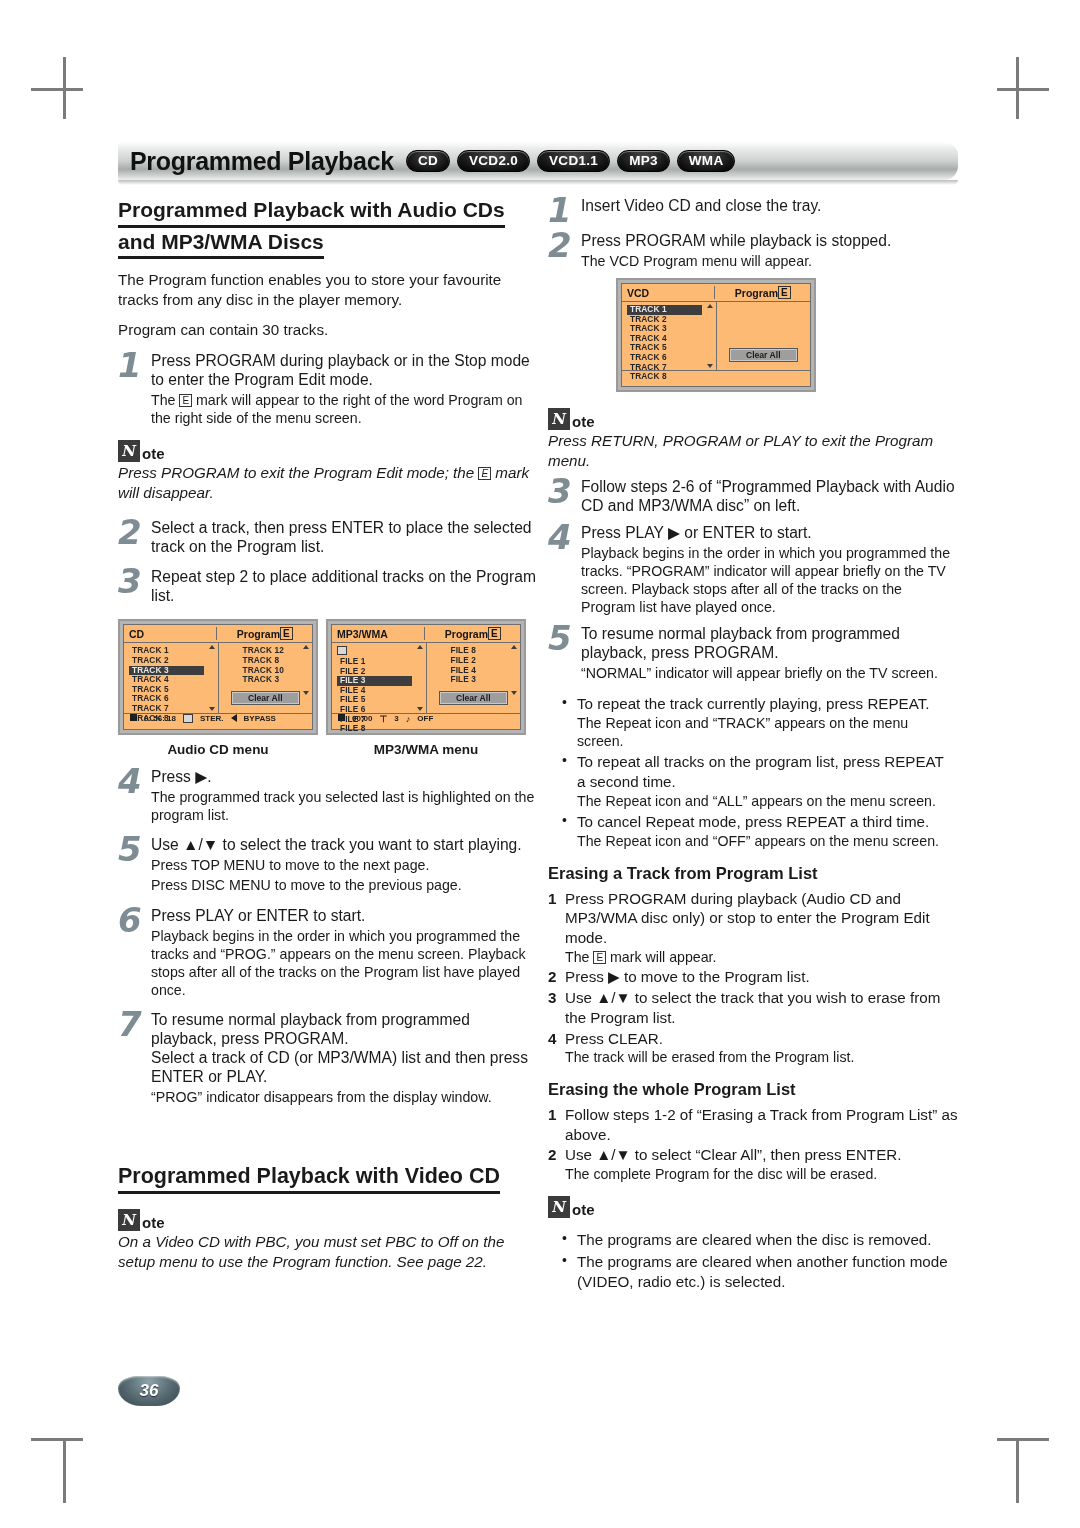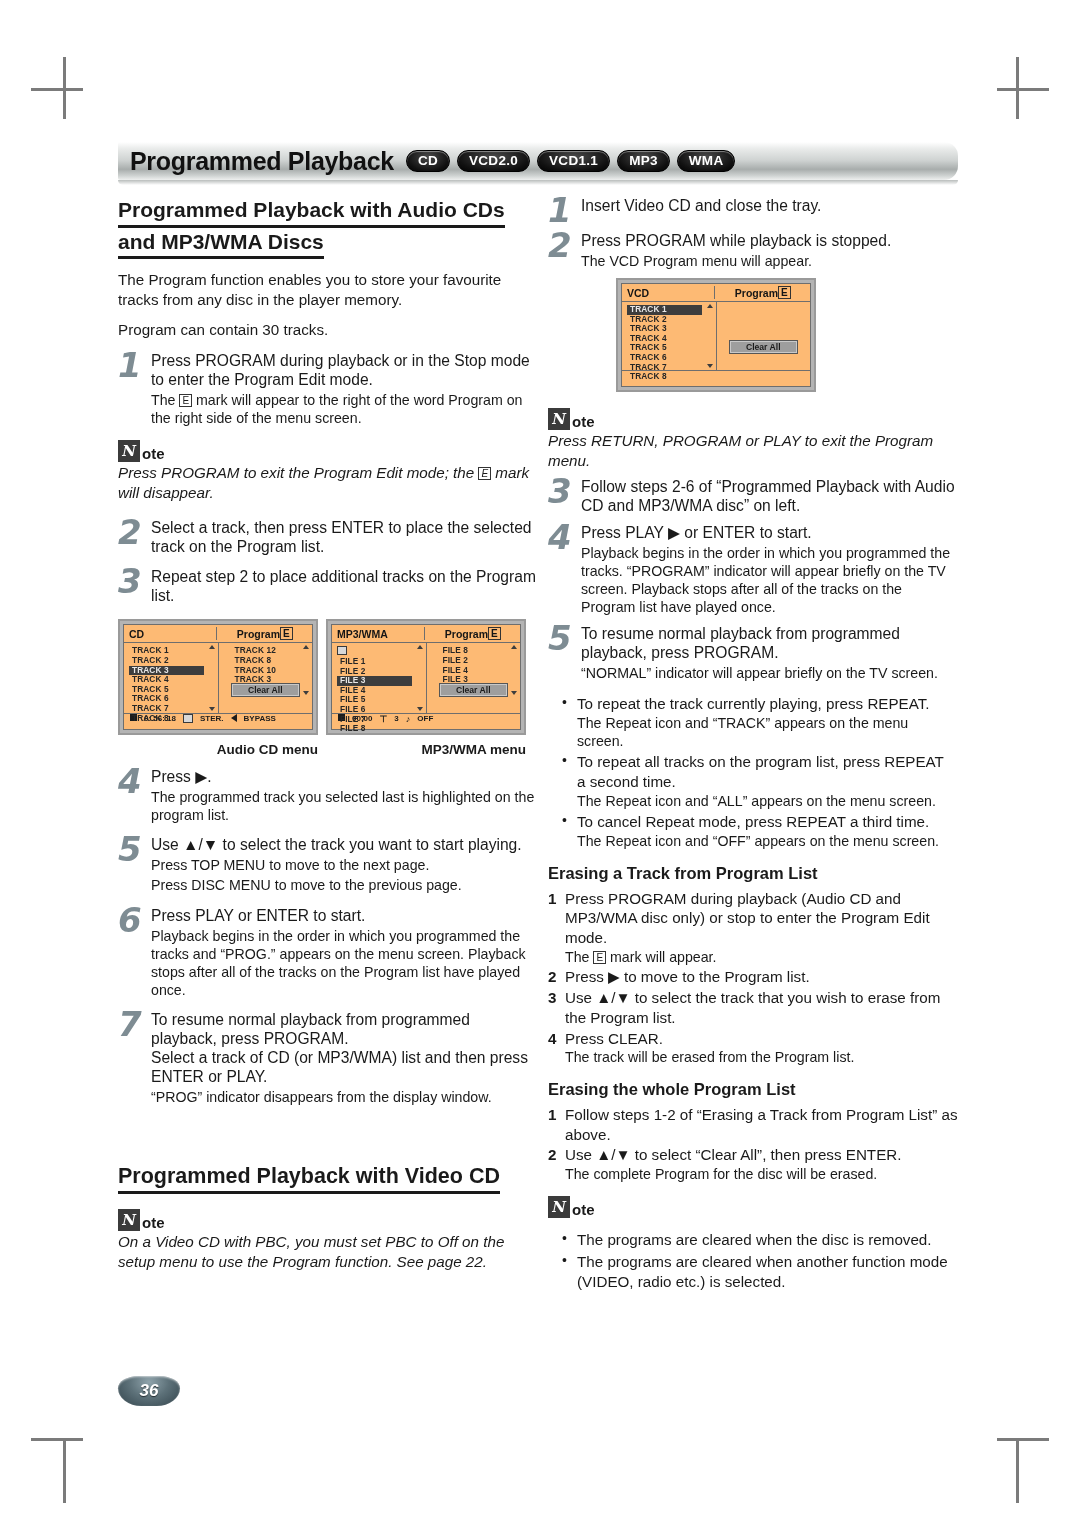--- a/index.html
+++ b/index.html
@@ -74,36 +74,36 @@
   .osd-head{display:flex;height:17px;align-items:center;border-bottom:1px solid #6e6e6e;flex:0 0 auto;}
   .osd-head .hl{flex:1;font-size:10.5px;font-weight:bold;padding-left:5px;color:#151515;}
   .osd-head .hr{flex:1;font-size:10.5px;font-weight:bold;padding-left:5px;color:#151515;
     border-left:1px solid #6e6e6e;display:flex;align-items:center;justify-content:center;padding-right:4px;}
   .osd-body{display:flex;flex:1;min-height:0;}
   .osd-pane{flex:1;position:relative;padding:3px 0 0 0;min-width:0;}
   .osd-pane.right{border-left:1px solid #6e6e6e;}
   .osd-item{font-size:8.3px;font-weight:bold;color:#262626;padding:0 0 0 8px;line-height:9.6px;
     letter-spacing:.1px;white-space:nowrap;}
   .osd-item.sel{background:#3d3d3d;color:#e8e8e8;margin:0 14px 0 5px;padding-left:3px;}
-  .osd-pane.right .osd-item{padding-left:16px;}
+  .osd-pane.right .osd-item{padding-left:24px;}
   .osd-scroll{position:absolute;right:2px;top:2px;bottom:2px;width:7px;}
   .osd-scroll .ar{position:absolute;left:0;width:0;height:0;border-left:3.5px solid transparent;
     border-right:3.5px solid transparent;}
   .osd-scroll .up{top:0;border-bottom:4.5px solid #3d3d3d;}
   .osd-scroll .dn{bottom:0;border-top:4.5px solid #3d3d3d;}
-  .clearall{position:absolute;left:12px;right:12px;bottom:16px;background:#9e9e9e;
+  .clearall{position:absolute;left:12px;right:12px;bottom:8px;background:#9e9e9e;
     border:1px solid #565656;box-shadow:inset 0 0 0 1px #c9c9c9;text-align:center;
     font-size:8.6px;font-weight:bold;color:#1c1c1c;line-height:12px;}
   .osd-foot{height:15px;border-top:1px solid #6e6e6e;display:flex;
     gap:7px;padding-left:6px;font-size:8px;font-weight:bold;color:#1c1c1c;flex:0 0 auto;}
   .sq{width:7px;height:7px;background:#1c1c1c;display:inline-block;}
   .folder{width:8px;height:7px;background:#d8d8d8;border:1px solid #3a3a3a;display:inline-block;}
   .spk{width:0;height:0;border-top:4px solid transparent;border-bottom:4px solid transparent;
     border-right:6px solid #1c1c1c;display:inline-block;}
-  .caption{text-align:right;font-size:13.5px;font-weight:bold;margin-top:7px;}
+  .caption{text-align:center;font-size:13.5px;font-weight:bold;margin-top:7px;}
 
   
   .pagenum{position:absolute;left:118px;top:1376px;width:62px;height:30px;
     background:radial-gradient(ellipse at 50% 20%,#8fa3ab 0%,#5d7179 45%,#31424a 100%);
     border-radius:30px 30px 34px 34px/18px 18px 26px 26px;
     display:flex;align-items:center;justify-content:center;
     box-shadow:inset 0 1px 2px rgba(255,255,255,.6);}
   .pagenum span{color:#fff;font-size:17px;font-weight:bold;font-style:italic;
     text-shadow:0 1px 1px rgba(0,0,0,.6);}
 </style>

